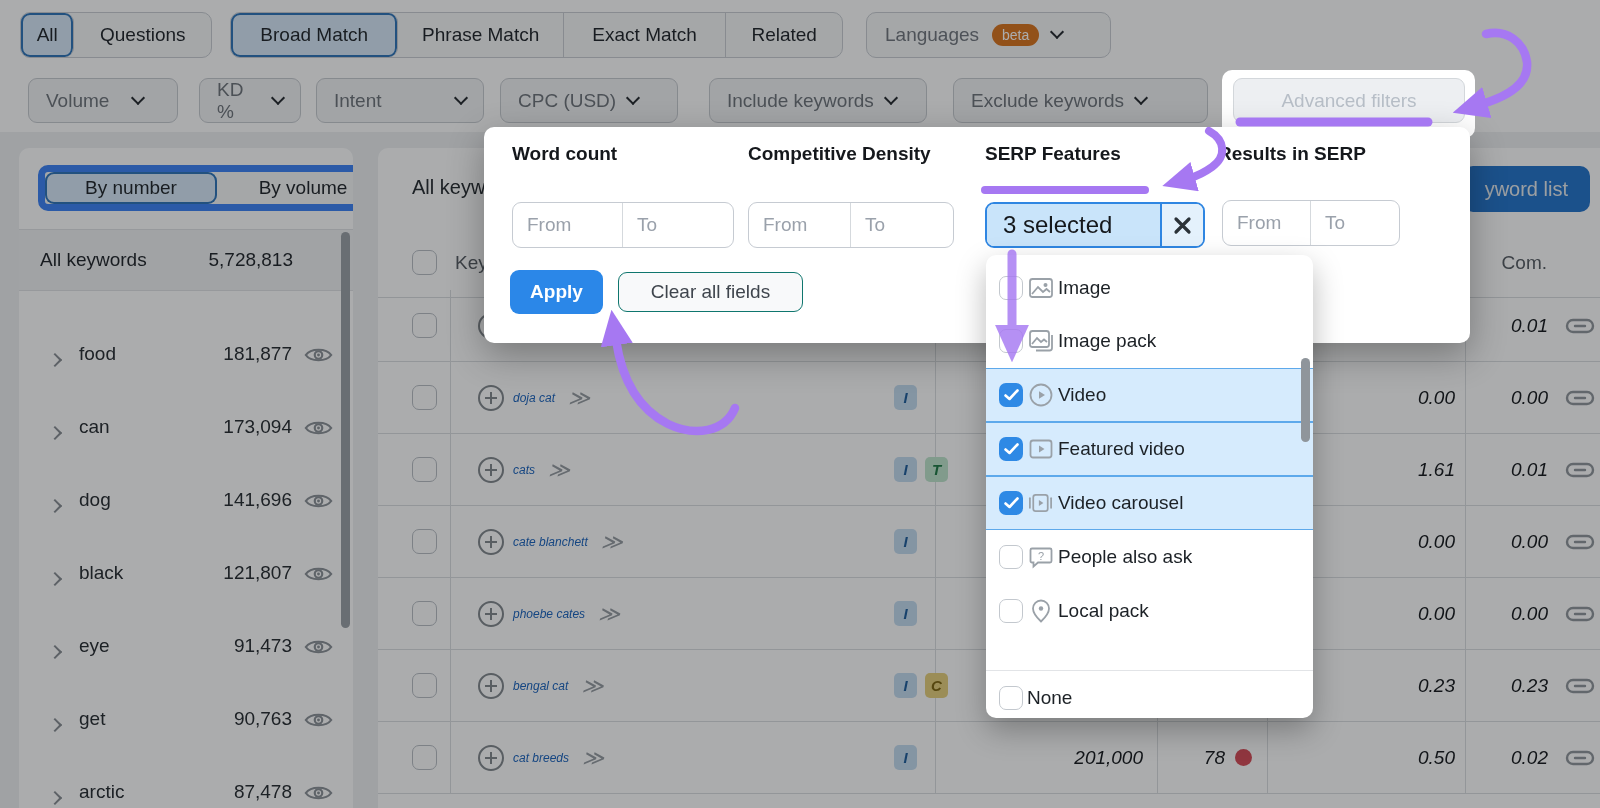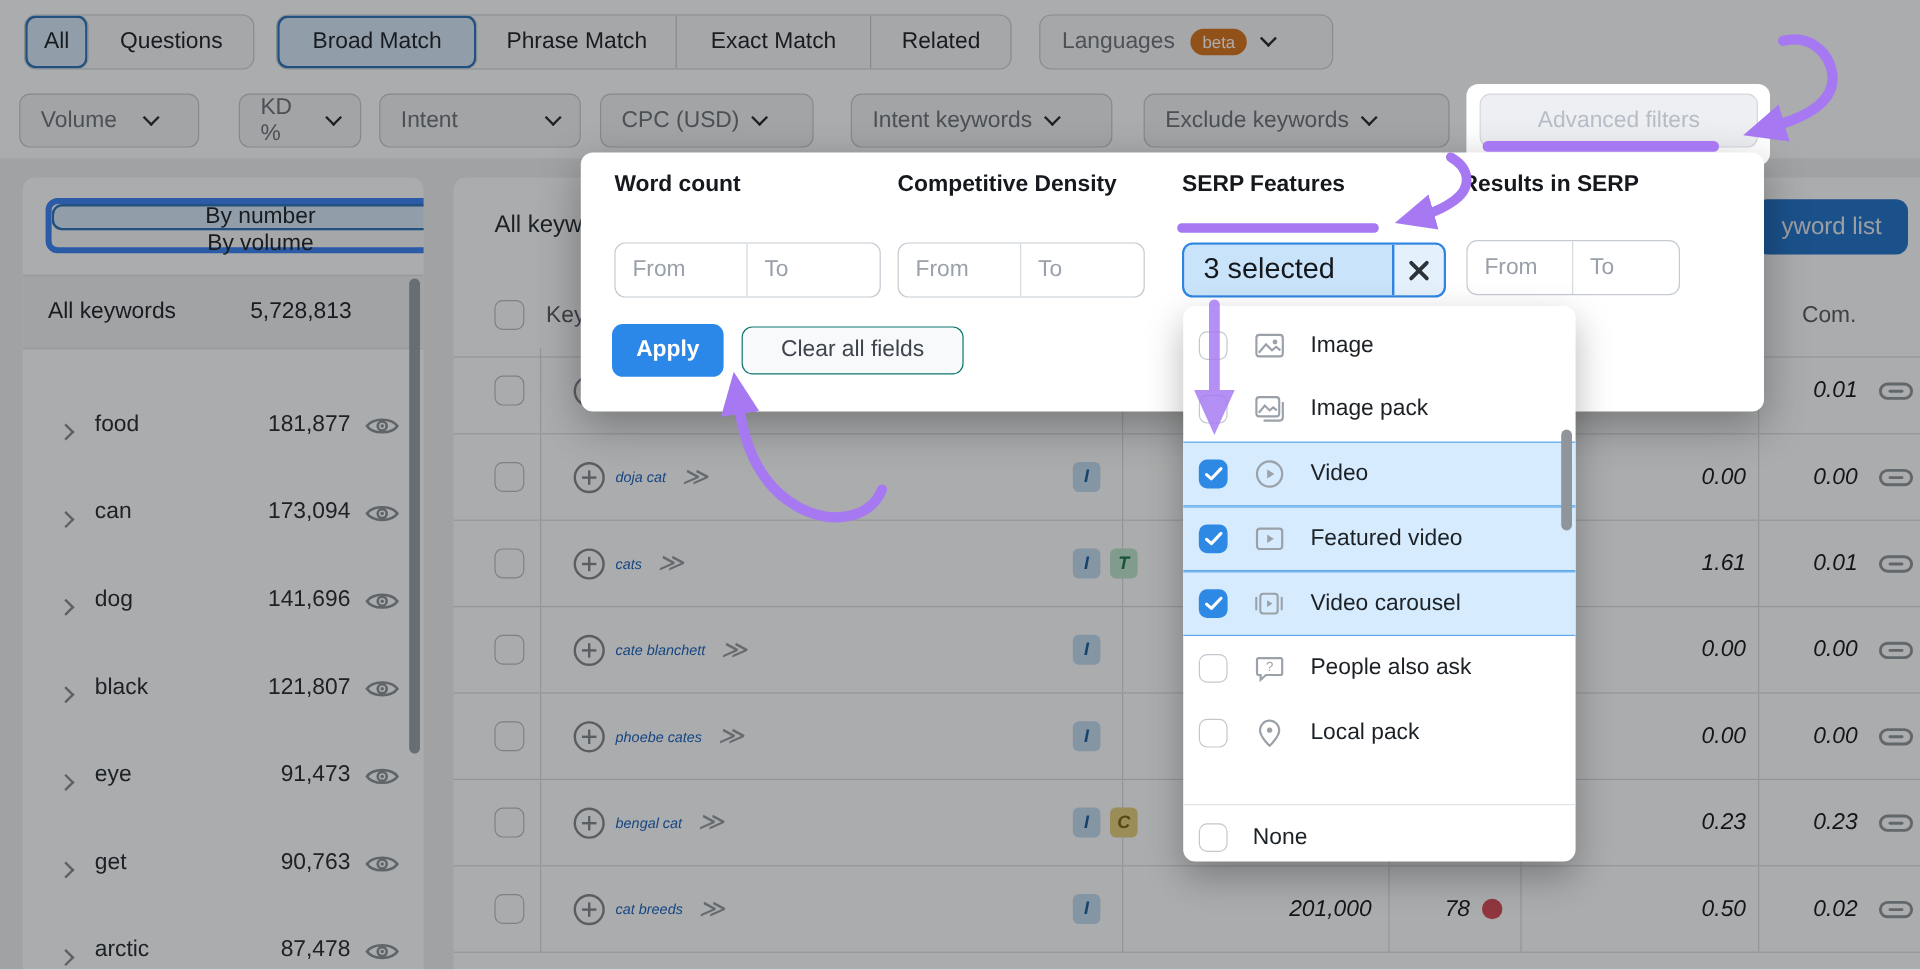--- a/index.html
+++ b/index.html
@@ -23,21 +23,21 @@
           transform:rotate(45deg); margin-top:-6px; flex:none; }
   .filter-btn { position:absolute; top:78px; height:45px; border:1px solid #c7cbd0; border-radius:9px;
                 background:#f2f3f5; color:#6d737a; font-size:19px; display:flex; align-items:center;
                 gap:12px; padding:0 17px; }
   .filter-btn .spacer { flex:1; }
 
   
   .sidebar { position:absolute; left:19px; top:148px; width:334px; height:660px; background:#fff;
              border-radius:10px 10px 0 0; overflow:hidden; }
   .toggle { position:absolute; left:19px; top:17px; width:358px; height:46px; display:flex;
-            border:5px solid #3b82f6; border-radius:10px; background:#f6f7f8;flex-direction:column; }
+            border:7px solid #3b82f6; border-radius:10px; background:#f6f7f8; }
   .toggle .opt { flex:1; display:flex; align-items:center; justify-content:center; font-size:19px; color:#1e2328; }
   .toggle .opt.selected { background:#d7e9f9; box-shadow:inset 0 0 0 2px #2d73b9; border-radius:9px; }
   .all-row { position:absolute; left:0; top:81px; width:100%; height:62px; background:#f0f1f3;
              border-top:1px solid #e0e2e5; border-bottom:1px solid #e0e2e5; display:flex;
              align-items:center; padding:0 60px 0 21px; font-size:19px; color:#1e2328; }
   .all-row .val { margin-left:auto; }
   .side-rows { position:absolute; left:0; top:144px; width:100%; }
   .srow { height:73px; display:flex; align-items:flex-end; padding:0 20px 0 31px; font-size:19px; color:#262b30; }
   .rchev { width:10px; height:10px; border-right:2.6px solid #878d93; border-top:2.6px solid #878d93;
            transform:rotate(45deg); flex:none; }
@@ -114,21 +114,21 @@
                  align-items:center; justify-content:center; }
   .apply-btn { position:absolute; left:26px; top:143px; width:93px; height:44px; border:none;
                border-radius:9px; background:#2b87e8; color:#fff; font-size:19px; font-weight:bold; }
   .clear-btn { position:absolute; left:134px; top:145px; width:185px; height:40px; border:1px solid #0f766e;
                border-radius:9px; background:#f8f9fa; color:#3f454d; font-size:19px; }
 
   
   .dropdown { position:absolute; left:986px; top:255px; width:327px; height:463px; background:#fff;
               border-radius:10px; box-shadow:0 12px 30px rgba(0,0,0,0.28); z-index:13; overflow:hidden; }
   .ditem { position:absolute; left:0; width:100%; height:54px; display:flex; align-items:center;
-           padding-left:13px; gap:21px; font-size:19px; color:#1c2126; }
+           padding-left:13px; gap:4px; font-size:19px; color:#1c2126; }
   .ditem.hl { background:#d6ebfd; border-top:1px solid #5ea9eb; border-bottom:1px solid #5ea9eb; }
   .ditem.divided { border-top:1px solid #e2e4e7; }
   .dcheck { width:24px; height:24px; border-radius:7px; flex:none; display:flex; align-items:center;
             justify-content:center; }
   .dcheck.off { border:1.5px solid #c3c8ce; background:#fff; }
   .dcheck.on { background:#2e89e5; }
   .dicon { width:27px; display:flex; justify-content:center; flex:none; }
   .drop-scroll { position:absolute; right:3px; top:103px; width:9px; height:84px; background:#8f959b;
                  border-radius:5px; }
 
@@ -150,39 +150,39 @@
       <div class="tab" style="width:166px;">Phrase Match</div>
       <div class="tab" style="width:163px;">Exact Match</div>
       <div class="tab" style="width:116px;">Related</div>
     </div>
     <div class="lang-btn">
       <span>Languages</span>
       <span class="beta-badge">beta</span>
       <span class="chev"></span>
     </div>
 
-    <div class="filter-btn" style="left:16px; width:150px;gap:24px;">
+    <div class="filter-btn" style="left:28px; width:150px;gap:24px;">
       <span>Volume</span>
       <span class="chev"></span>
     </div>
     <div class="filter-btn" style="left:199px; width:102px;">
       <span>KD %</span>
       <span class="chev"></span>
     </div>
     <div class="filter-btn" style="left:316px; width:168px;">
       <span>Intent</span>
       <span class="spacer"></span>
       <span class="chev"></span>
     </div>
     <div class="filter-btn" style="left:500px; width:178px;">
       <span>CPC (USD)</span>
       <span class="chev"></span>
     </div>
     <div class="filter-btn" style="left:709px; width:218px;">
-      <span>Intent keywords</span>
+      <span>Include keywords</span>
       <span class="chev"></span>
     </div>
     <div class="filter-btn" style="left:953px; width:255px;">
       <span>Exclude keywords</span>
       <span class="chev"></span>
     </div>
   </div>
 
   <div class="sidebar">
     <div class="toggle">

